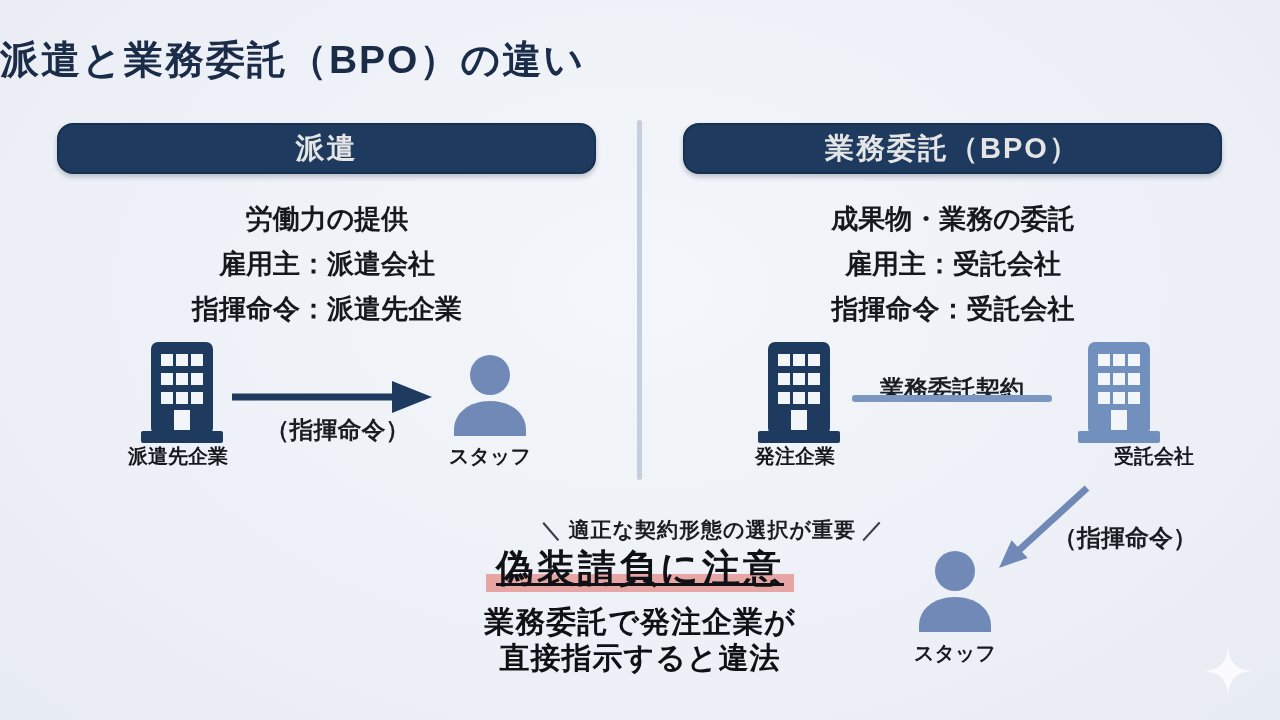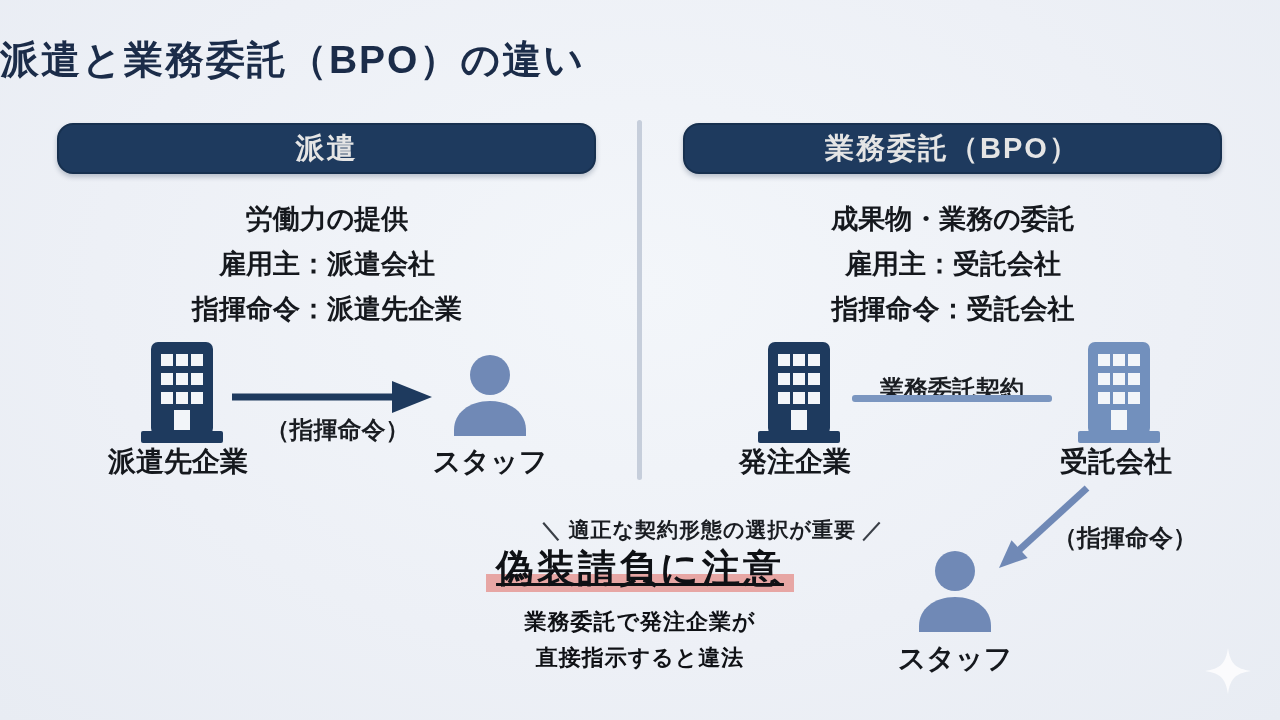--- a/index.html
+++ b/index.html
@@ -31,21 +31,21 @@
     font-size:27px;font-weight:bold;line-height:45px;color:#15181d;
   }
   .desc.left{left:57px}
   .desc.right{left:683px}
   .icon{position:absolute;line-height:0;}
   .icon.navy{color:#1e3a5e;}
   .icon.lightblue{color:#7290bd;}
   .icon.person-blue{color:#7089b6;}
   .win{fill:#f2f5f9;}
   .icon-label{
-    position:absolute;text-align:center;font-size:28px;font-weight:bold;color:#15181d;font-family:Liberation Serif, serif;
+    position:absolute;text-align:center;font-size:20px;font-weight:bold;color:#15181d;font-family:Liberation Serif, serif;
   }
   .arrow-label{
     position:absolute;text-align:center;font-size:24px;font-weight:bold;color:#1a1d22;
   }
   .contract-line{
     position:absolute;left:852px;top:395px;width:200px;height:7px;
     background:#7b96c0;border-radius:3px;
   }
   .contract-label{
     position:absolute;left:852px;top:358px;width:200px;text-align:center;
@@ -60,21 +60,21 @@
     position:absolute;top:545px;left:390px;width:500px;text-align:center;
     font-size:38px;font-weight:bold;color:#0f1115;letter-spacing:3px;line-height:46px;
   }
   .headline .hl{
     background:linear-gradient(transparent 60%, #e7a6a4 60%, #e7a6a4 100%);
     padding:0 10px 3px 10px;
     text-decoration:underline;
   }
   .warn-body{
     position:absolute;top:604px;left:390px;width:500px;text-align:center;
-    font-size:22px;font-weight:bold;color:#0f1115;line-height:36px;letter-spacing:1px;
+    font-size:30px;font-weight:bold;color:#0f1115;line-height:36px;letter-spacing:1px;
   }
   .sparkle{position:absolute;left:1205px;top:648px;line-height:0;opacity:.9;}
 </style>
 </head>
 <body>
 
 <div class="stage">
 
   <div class="title">派遣と業務委託（BPO）の違い</div>
 
@@ -165,21 +165,21 @@
         <rect x="23" y="33" width="12" height="12"></rect>
           <rect x="38" y="33" width="12" height="12"></rect>
           <rect x="53" y="33" width="12" height="12"></rect>
         <rect x="23" y="52" width="12" height="12"></rect>
           <rect x="38" y="52" width="12" height="12"></rect>
           <rect x="53" y="52" width="12" height="12"></rect>
         <rect x="36" y="70" width="16" height="20"></rect>
       </g>
     </svg>
   </div>
-  <div class="icon-label" style="left:1046px;top:443px;width:140px">受託会社</div>
+  <div class="icon-label" style="left:1084px;top:443px;width:140px">受託会社</div>
 
   <div class="icon" style="left:985px;top:482px">
     <svg width="110" height="95">
       <line x1="102" y1="6" x2="32" y2="70" stroke="#7089b6" stroke-width="7"></line>
       <polygon points="14,86 42.7,75.9 26.5,58.3" fill="#7089b6"></polygon>
     </svg>
   </div>
   <div class="arrow-label" style="left:1040px;top:522px;width:170px">（指揮命令）</div>
 
   <div class="icon person-blue" style="left:913px;top:548px">

